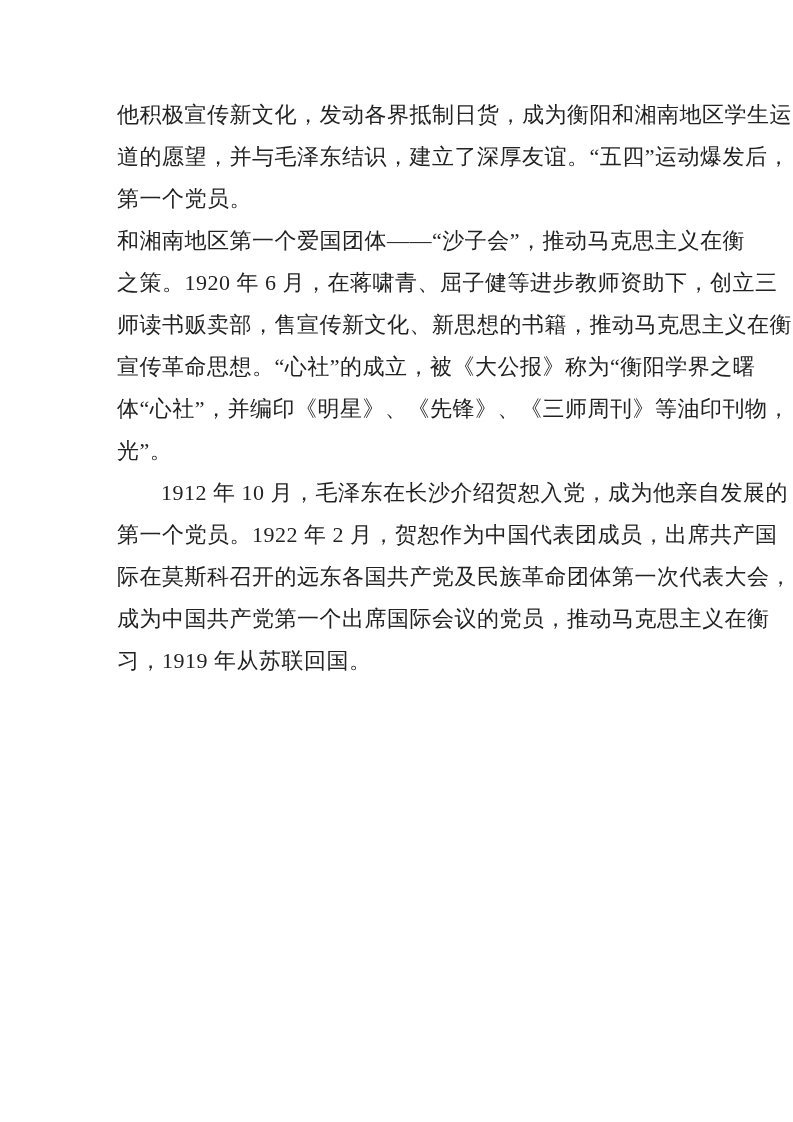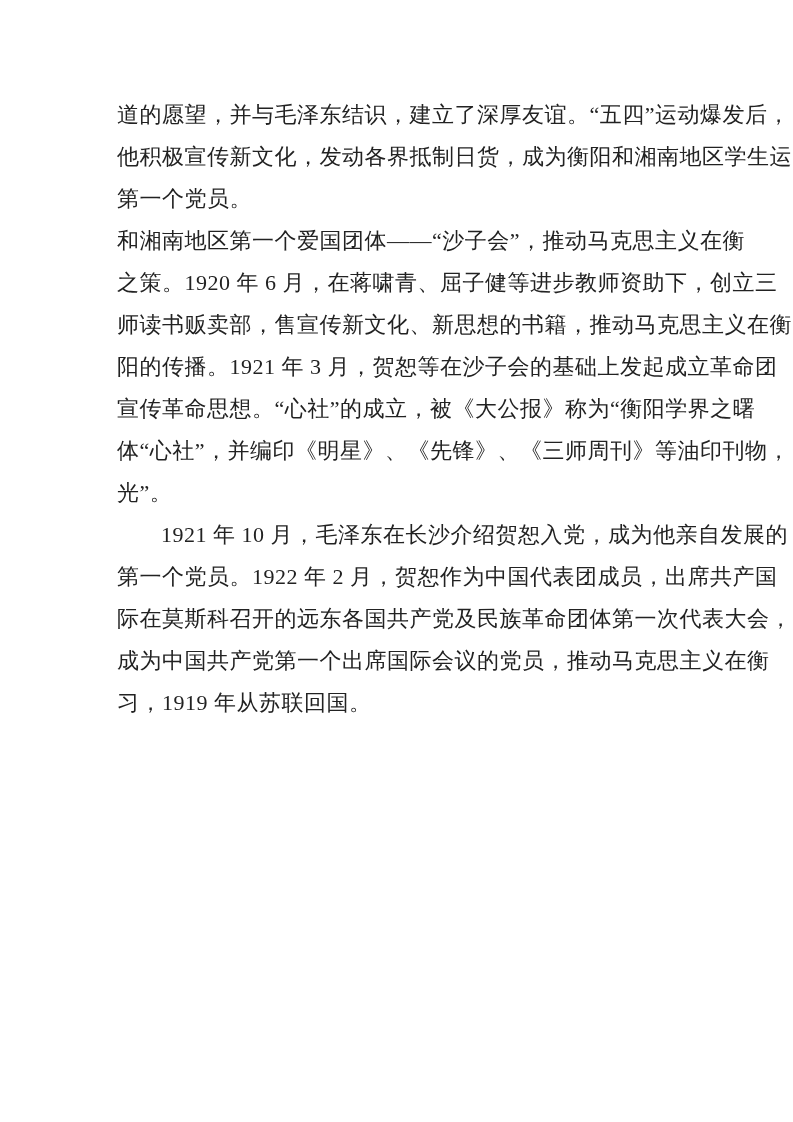--- a/index.html
+++ b/index.html
@@ -37,37 +37,36 @@
     padding-left: 44px;
   }
 </style>
 </head>
 <body>
 
 <div class="page" style="background: rgb(255, 255, 255);">
   <div class="text-block" style="color: rgb(34, 34, 34);">
 
     <div class="para">
+      <div class="line">他积极宣传新文化，发动各界抵制日货，成为衡阳和湘南地区学生运</div>
       <div class="line">道的愿望，并与毛泽东结识，建立了深厚友谊。“五四”运动爆发后，</div>
-      <div class="line">他积极宣传新文化，发动各界抵制日货，成为衡阳和湘南地区学生运</div>
       <div class="line">第一个党员。</div>
     </div>
 
     <div class="para">
       <div class="line">和湘南地区第一个爱国团体——“沙子会”，推动马克思主义在衡</div>
       <div class="line">之策。1920 年 6 月，在蒋啸青、屈子健等进步教师资助下，创立三</div>
       <div class="line">师读书贩卖部，售宣传新文化、新思想的书籍，推动马克思主义在衡</div>
-      <div class="line">阳的传播。1921 年 3 月，贺恕等在沙子会的基础上发起成立革命团</div>
       <div class="line">宣传革命思想。“心社”的成立，被《大公报》称为“衡阳学界之曙</div>
       <div class="line">体“心社”，并编印《明星》、《先锋》、《三师周刊》等油印刊物，</div>
       <div class="line">光”。</div>
     </div>
 
     <div class="para">
-      <div class="line indent">1921 年 10 月，毛泽东在长沙介绍贺恕入党，成为他亲自发展的</div>
+      <div class="line indent">1912 年 10 月，毛泽东在长沙介绍贺恕入党，成为他亲自发展的</div>
       <div class="line">第一个党员。1922 年 2 月，贺恕作为中国代表团成员，出席共产国</div>
       <div class="line">际在莫斯科召开的远东各国共产党及民族革命团体第一次代表大会，</div>
       <div class="line">成为中国共产党第一个出席国际会议的党员，推动马克思主义在衡</div>
       <div class="line">习，1919 年从苏联回国。</div>
     </div>
 
   </div>
 </div>
 
 </body></html>

